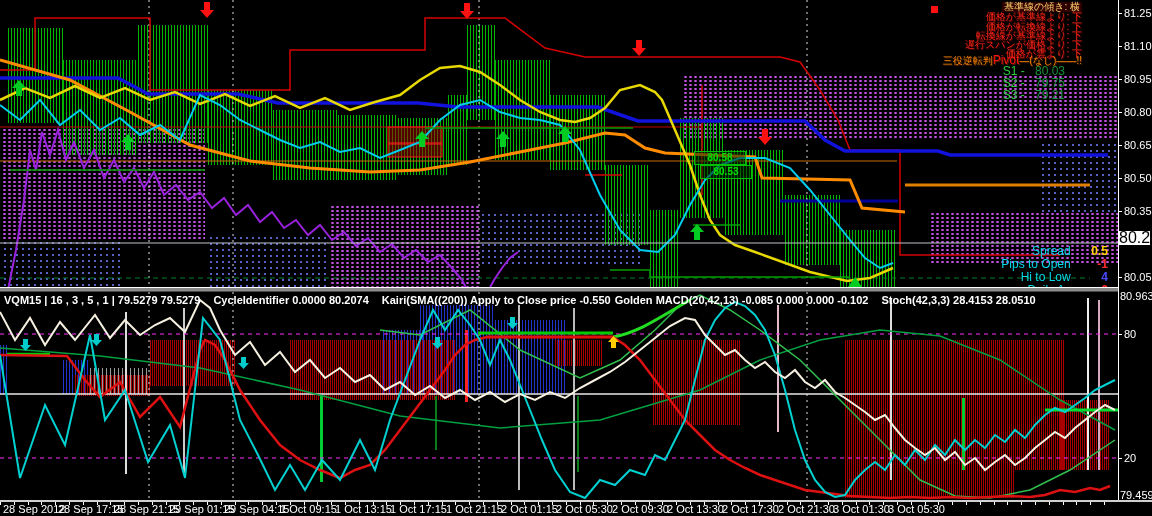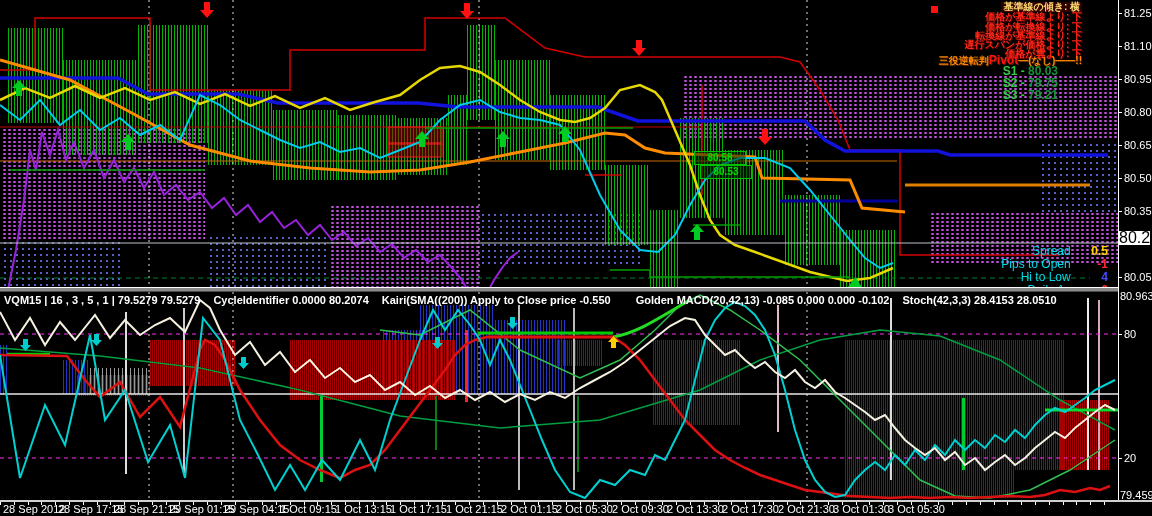--- a/index.html
+++ b/index.html
@@ -7,22 +7,22 @@
        font-family:"Liberation Sans",sans-serif;color:#fff}
   .abs{position:absolute}
   
   .stripe-green{background:repeating-linear-gradient(90deg,#00b400 0 1px,rgba(0,0,0,0) 1px 3px)}
   .stripe-red{background:repeating-linear-gradient(90deg,#a80000 0 1px,rgba(0,0,0,0) 1px 2px)}
   .stripe-blue{background:repeating-linear-gradient(90deg,#2233cc 0 1px,rgba(0,0,0,0) 1px 3px)}
   .stripe-gray{background:repeating-linear-gradient(90deg,#999999 0 1px,rgba(0,0,0,0) 1px 4px)}
   
   .dots-violet{background-image:radial-gradient(circle,rgba(205,85,235,.95) 1px,rgba(0,0,0,0) 1.4px);background-size:5px 4px}
   .dots-blue{background-image:radial-gradient(circle,rgba(110,120,245,.8) 1px,rgba(0,0,0,0) 1.4px);background-size:6px 6px}
-  .jp-row{position:absolute;right:36px;font-size:10px;font-weight:700;line-height:10px;white-space:nowrap;
-          color:#ff2616;text-shadow:1px 1px 0 #550000;text-align:left}
+  .jp-row{position:absolute;right:36px;font-size:10px;font-weight:400;line-height:10px;white-space:nowrap;
+          color:#ff2616;text-shadow:1px 1px 0 #550000;text-align:center}
   .axis-label{position:absolute;left:1124px;font-size:11px;color:#fff;white-space:nowrap}
   .axis-tick{position:absolute;left:1118px;width:4px;height:1px;background:#fff}
   .info-row{position:absolute;font-size:12px;white-space:nowrap;text-align:right}
   .time-label{position:absolute;top:3px;font-size:11px;color:#fff;white-space:nowrap}
   .lvl-box{position:absolute;width:50px;height:12px;border:1px solid #00c000;background:rgba(0,40,0,.55);
            color:#00e000;font-size:10px;line-height:12px;text-align:center;font-weight:700}
   svg{position:absolute;left:0;top:0}
 </style>
 </head>
 <body>
@@ -214,21 +214,21 @@
         <path d="M3,0 h5 v6 h3 l-5.5,6 -5.5,-6 h3 z" transform="translate(238,65)"></path>
         <path d="M3,0 h5 v6 h3 l-5.5,6 -5.5,-6 h3 z" transform="translate(432,45)"></path>
         <path d="M3,0 h5 v6 h3 l-5.5,6 -5.5,-6 h3 z" transform="translate(507,25)"></path>
       </g>
       <path d="M5.5,0 l5.5,6 h-3 v6 h-5 v-6 h-3 z" fill="#ffcc00" transform="translate(608,44)"></path>
     </svg>
 
     <div class="abs" style="left:4px;top:2px;font-size:11px;font-weight:700;color:#fff;white-space:nowrap">
       <span style="margin-right:10px">VQM15 | 16 , 3 , 5 , 1 | 79.5279 79.5279</span>
       <span style="margin-right:10px">CycleIdentifier 0.0000 80.2074</span>
-      <span style="margin-right:22px">Kairi(SMA((200)) Apply to Close price -0.550</span>
+      <span style="margin-right:1px">Kairi(SMA((200)) Apply to Close price -0.550</span>
       <span style="margin-right:10px">Golden MACD(20,42,13) -0.085 0.000 0.000 -0.102</span>
       <span>Stoch(42,3,3) 28.4153 28.0510</span>
     </div>
 
   </div>
 
   <div class="abs" style="left:1118px;top:0;width:34px;height:500px;background:#000">
     <div class="abs" style="left:0;top:0;width:1px;height:500px;background:#fff"></div>
   </div>
   <div class="axis-tick" style="top:13px"></div>

